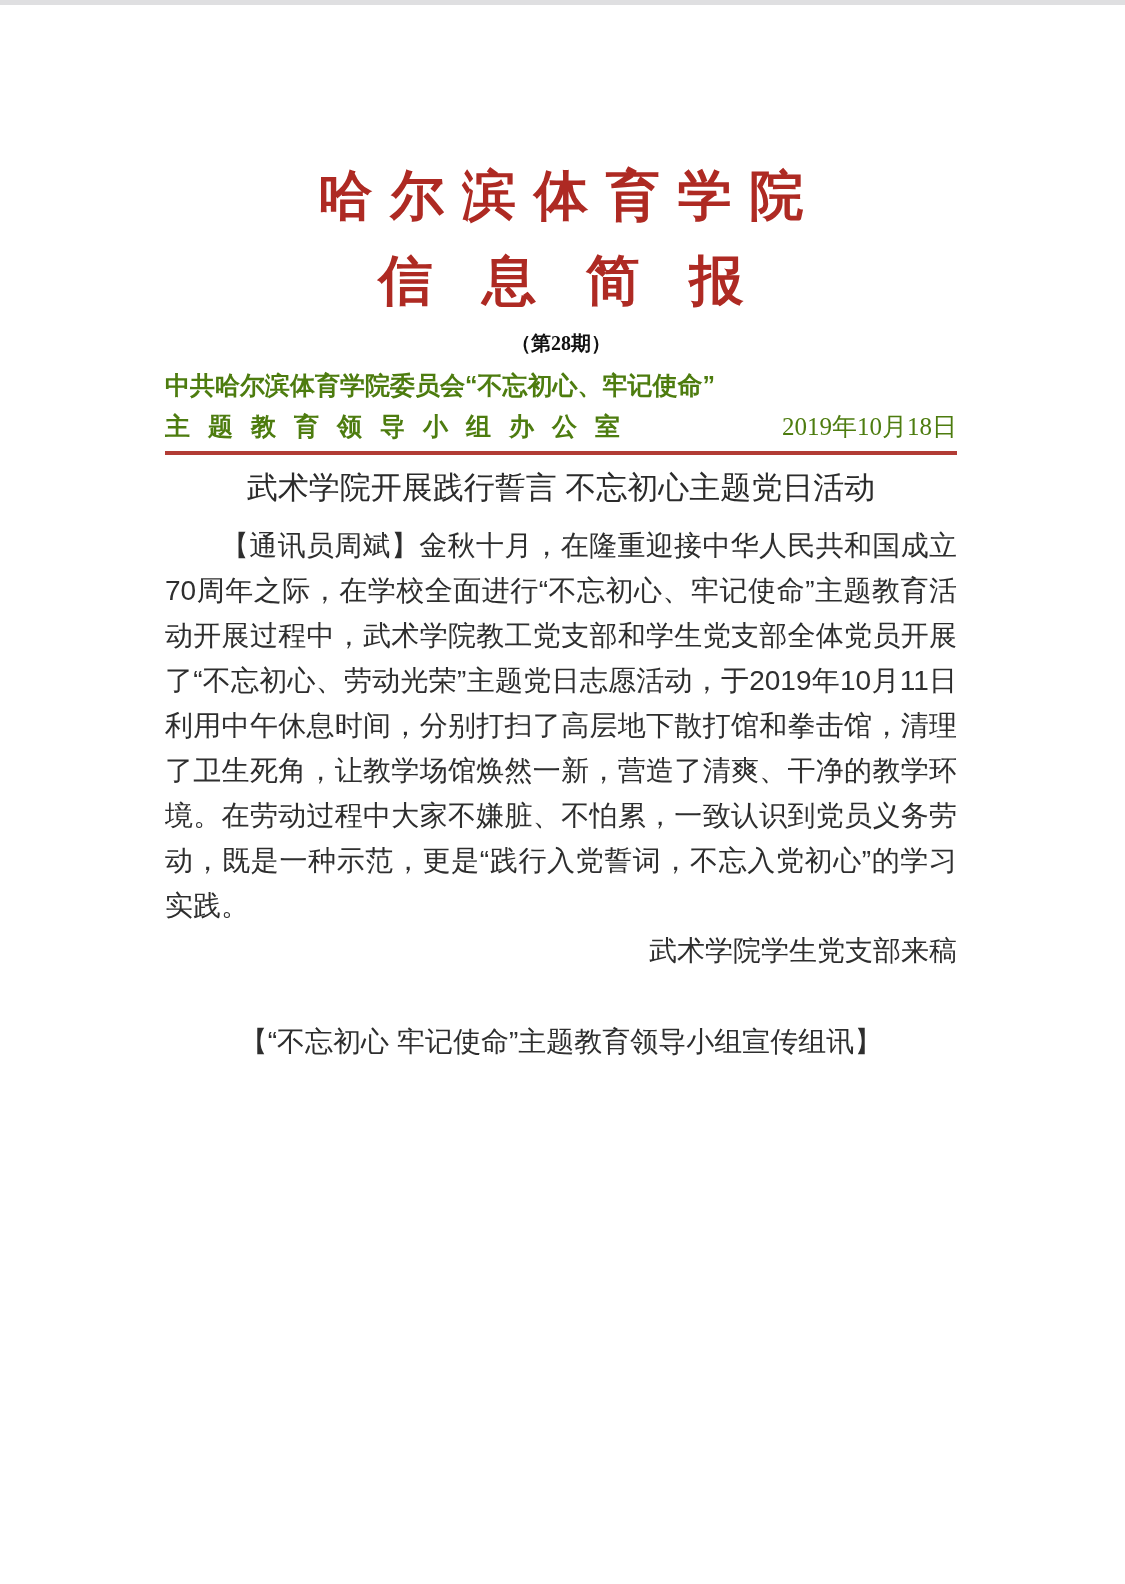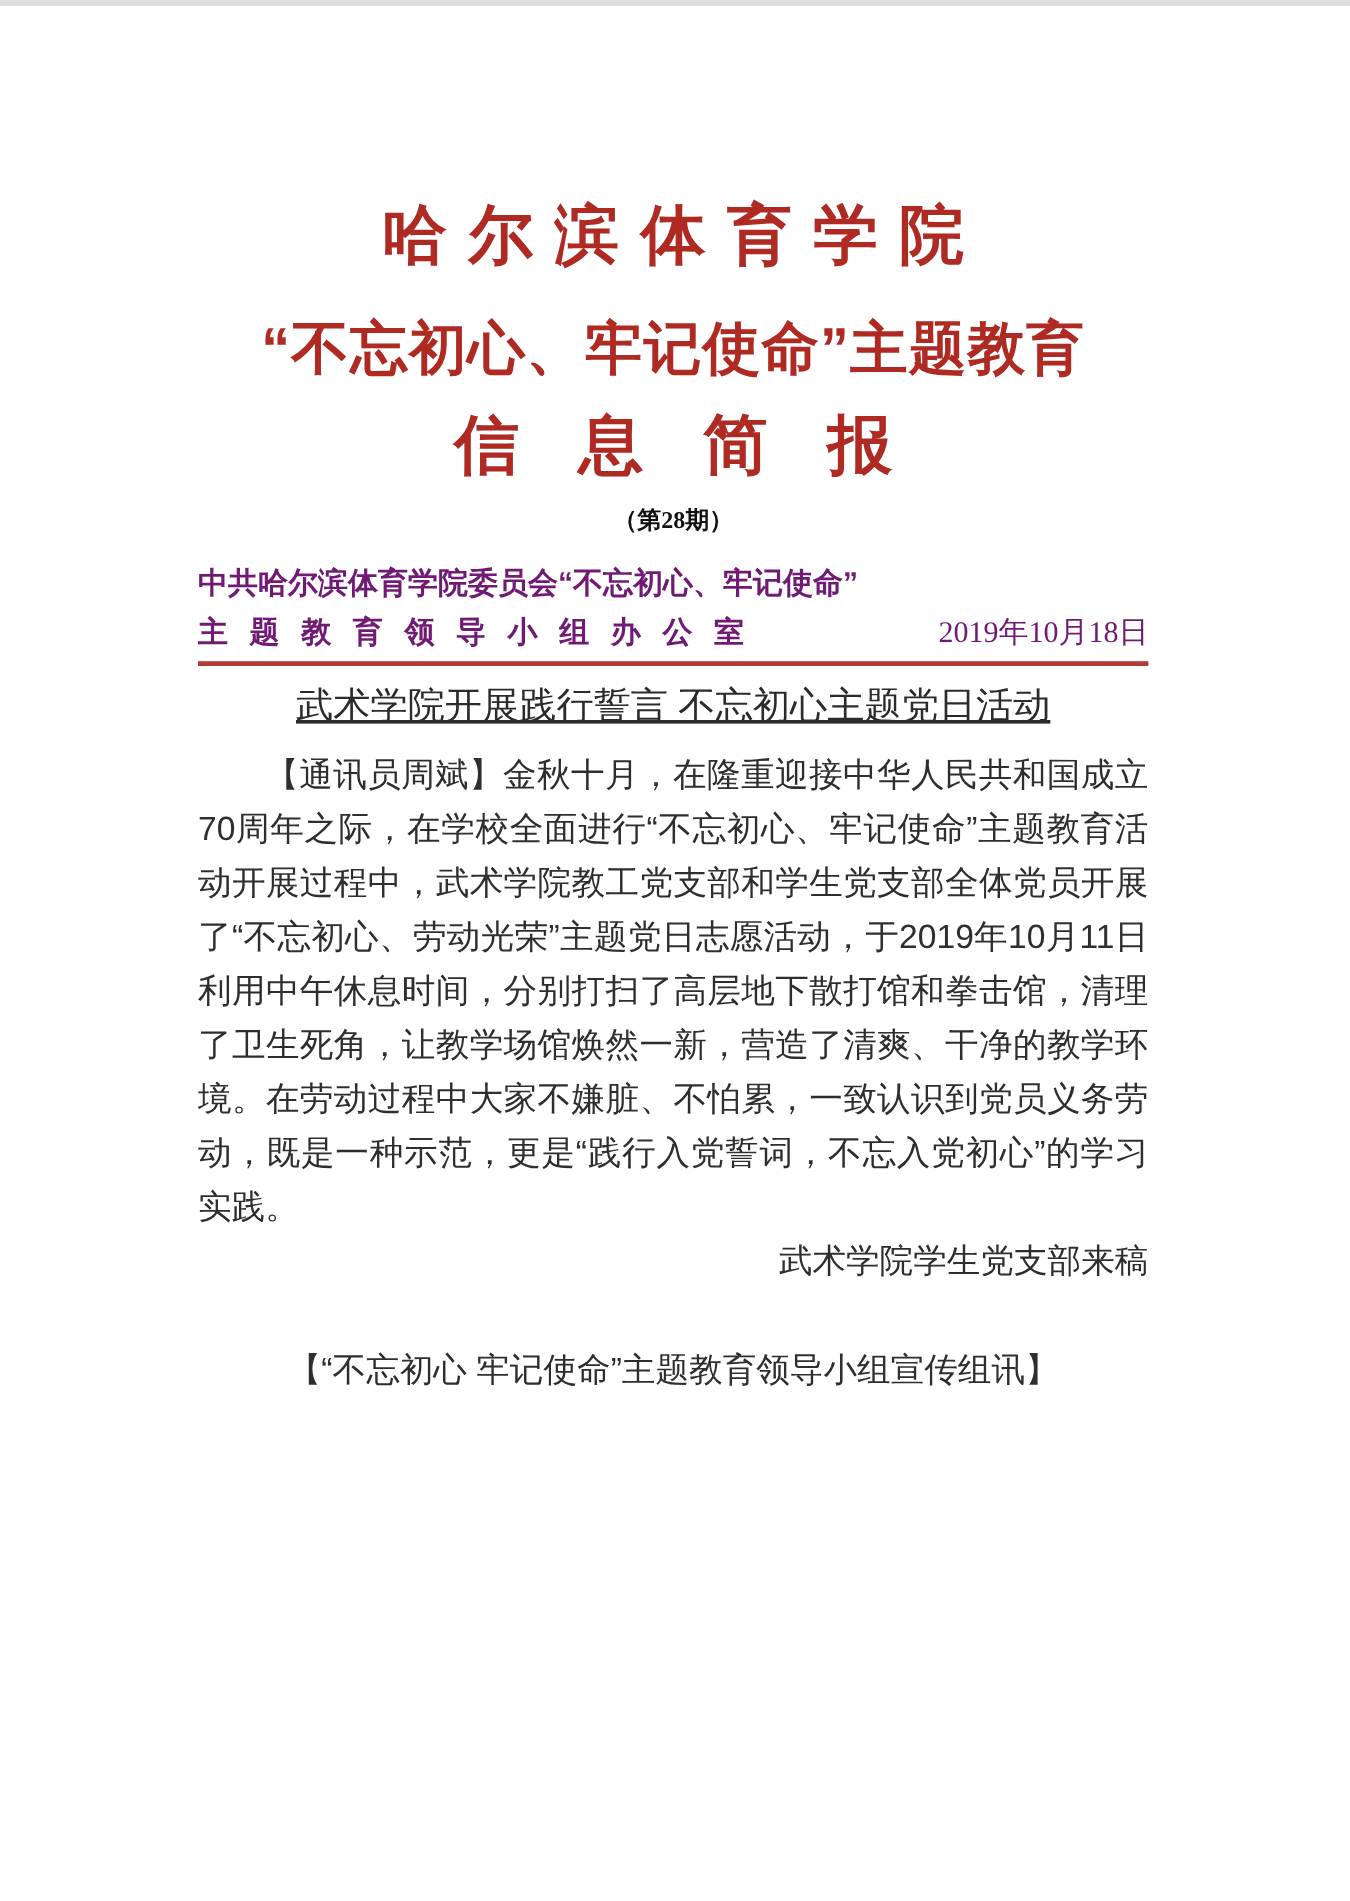--- a/index.html
+++ b/index.html
@@ -57,21 +57,21 @@
   }
   .issue-no {
     margin-top: 12px;
     text-align: center;
     color: #111111;
     font-size: 20px;
     font-weight: 700;
     font-family: "Liberation Serif", serif;
   }
   
-  .issuer { margin-top: 22px; color: #701a75; }
+  .issuer { margin-top: 12px; color: #4d7c0f; }
   .issuer-line1 {
     font-size: 25px;
     font-weight: 700;
     white-space: nowrap;
   }
   .issuer-row {
     margin-top: 8px;
     display: flex;
     justify-content: space-between;
     align-items: flex-start;
@@ -95,21 +95,20 @@
     border: none;
   }
   
   .article-title {
     margin-top: 12px;
     text-align: center;
     font-size: 31px;
     font-weight: 400;
     color: #2b2b2b;
     white-space: nowrap;
-    text-decoration: underline;
   }
   .body-text { margin-top: 14px; }
   .body-text p {
     font-size: 28px;
     line-height: 45px;
     color: #2e2e2e;
     text-align: justify;
     text-indent: 2em;
   }
   .byline {
@@ -129,21 +128,20 @@
 </head>
 <body>
 
 <div class="page">
   <div class="viewer-edge"></div>
 
   <div class="content">
 
     <div class="masthead">
       <div class="mast-line1">哈尔滨体育学院</div>
-      <div class="mast-line2">“不忘初心、牢记使命”主题教育</div>
       <div class="mast-line3">信息简报</div>
     </div>
 
     <div class="issue-no">（第28期）</div>
 
     <div class="issuer">
       <div class="issuer-line1">中共哈尔滨体育学院委员会“不忘初心、牢记使命”</div>
       <div class="issuer-row">
         <span class="issuer-line2">主题教育领导小组办公室</span>
         <span class="issuer-date">2019年10月18日</span>

